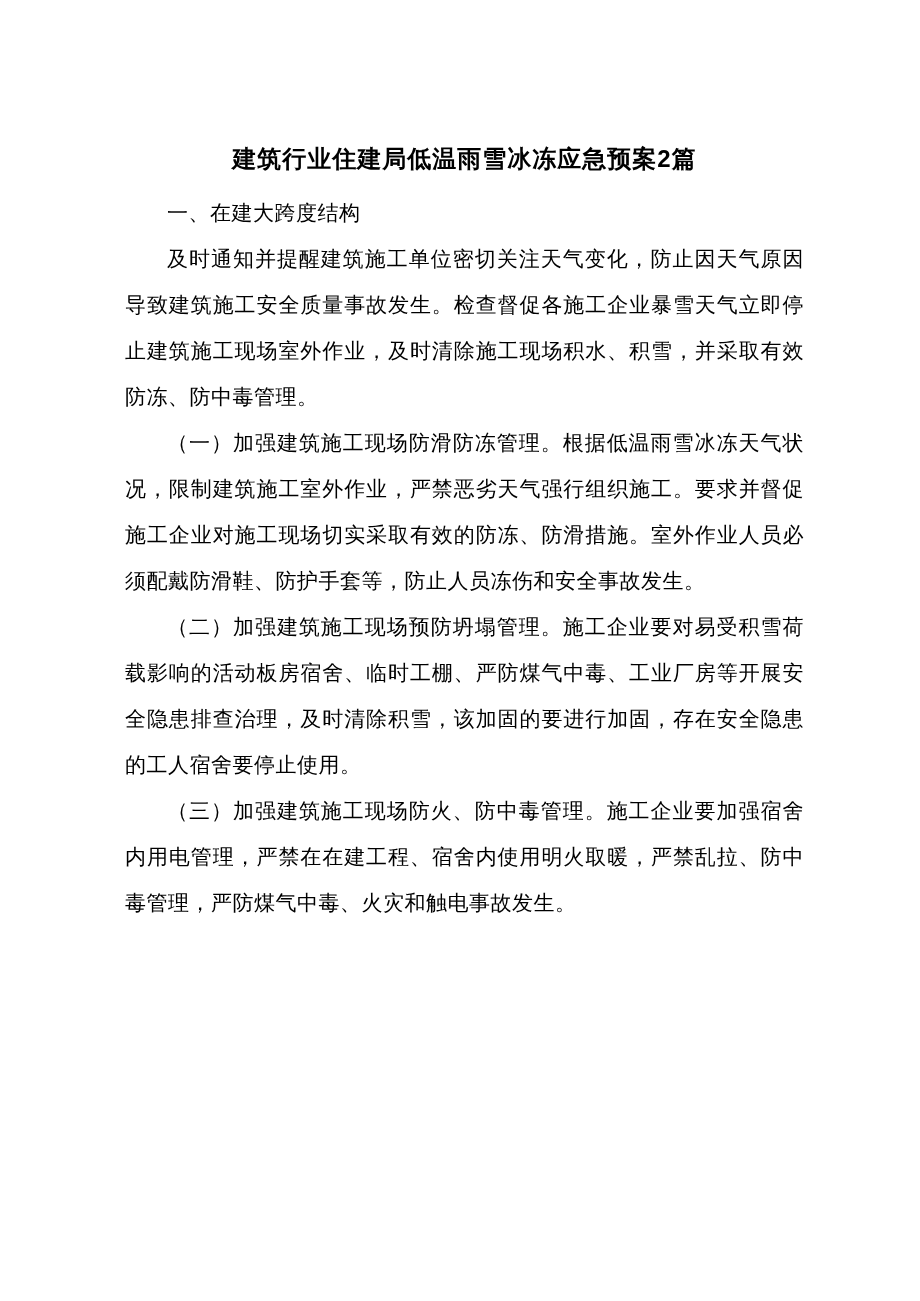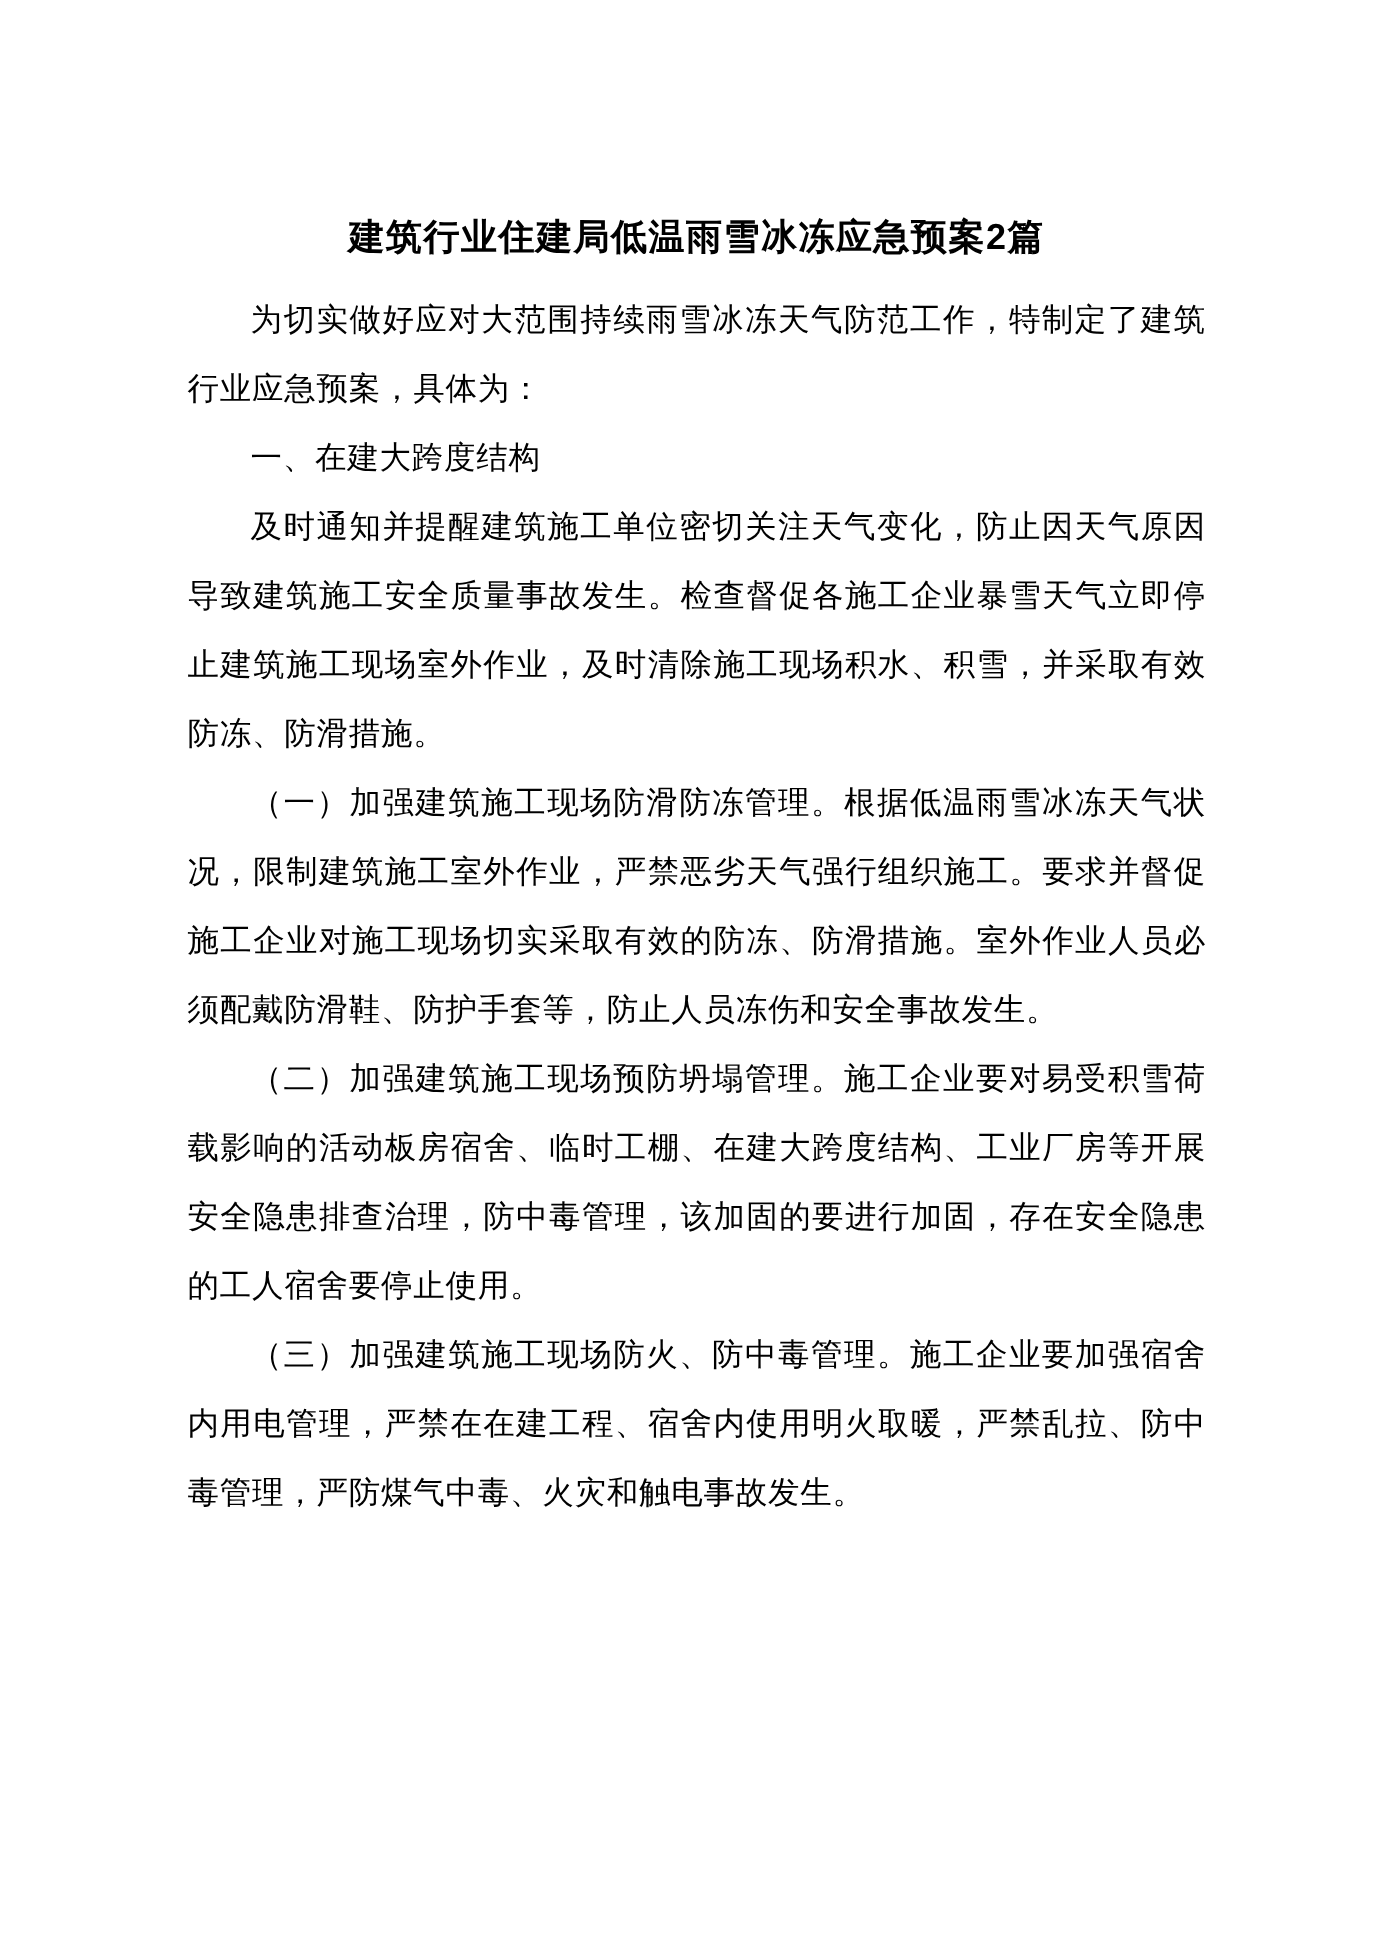--- a/index.html
+++ b/index.html
@@ -38,21 +38,20 @@
     letter-spacing: 0.5px;
   }
 </style>
 </head>
 <body>
 
 <div class="page">
   <div class="content">
     <h1 class="doc-title">建筑行业住建局低温雨雪冰冻应急预案2篇</h1>
     <div>
-        <p class="para body">为切实做好应对大范围持续雨雪冰冻天气防范工作，特制定了建筑行业应急预案，具体为：</p>
         <p class="para heading">一、在建大跨度结构</p>
-        <p class="para body">及时通知并提醒建筑施工单位密切关注天气变化，防止因天气原因导致建筑施工安全质量事故发生。检查督促各施工企业暴雪天气立即停止建筑施工现场室外作业，及时清除施工现场积水、积雪，并采取有效防冻、防滑措施。</p>
+        <p class="para body">及时通知并提醒建筑施工单位密切关注天气变化，防止因天气原因导致建筑施工安全质量事故发生。检查督促各施工企业暴雪天气立即停止建筑施工现场室外作业，及时清除施工现场积水、积雪，并采取有效防冻、防中毒管理。</p>
         <p class="para body">（一）加强建筑施工现场防滑防冻管理。根据低温雨雪冰冻天气状况，限制建筑施工室外作业，严禁恶劣天气强行组织施工。要求并督促施工企业对施工现场切实采取有效的防冻、防滑措施。室外作业人员必须配戴防滑鞋、防护手套等，防止人员冻伤和安全事故发生。</p>
-        <p class="para body">（二）加强建筑施工现场预防坍塌管理。施工企业要对易受积雪荷载影响的活动板房宿舍、临时工棚、在建大跨度结构、工业厂房等开展安全隐患排查治理，防中毒管理，该加固的要进行加固，存在安全隐患的工人宿舍要停止使用。</p>
+        <p class="para body">（二）加强建筑施工现场预防坍塌管理。施工企业要对易受积雪荷载影响的活动板房宿舍、临时工棚、严防煤气中毒、工业厂房等开展安全隐患排查治理，及时清除积雪，该加固的要进行加固，存在安全隐患的工人宿舍要停止使用。</p>
         <p class="para body">（三）加强建筑施工现场防火、防中毒管理。施工企业要加强宿舍内用电管理，严禁在在建工程、宿舍内使用明火取暖，严禁乱拉、防中毒管理，严防煤气中毒、火灾和触电事故发生。</p>
       </div>
   </div>
 </div>
 
 </body></html>

